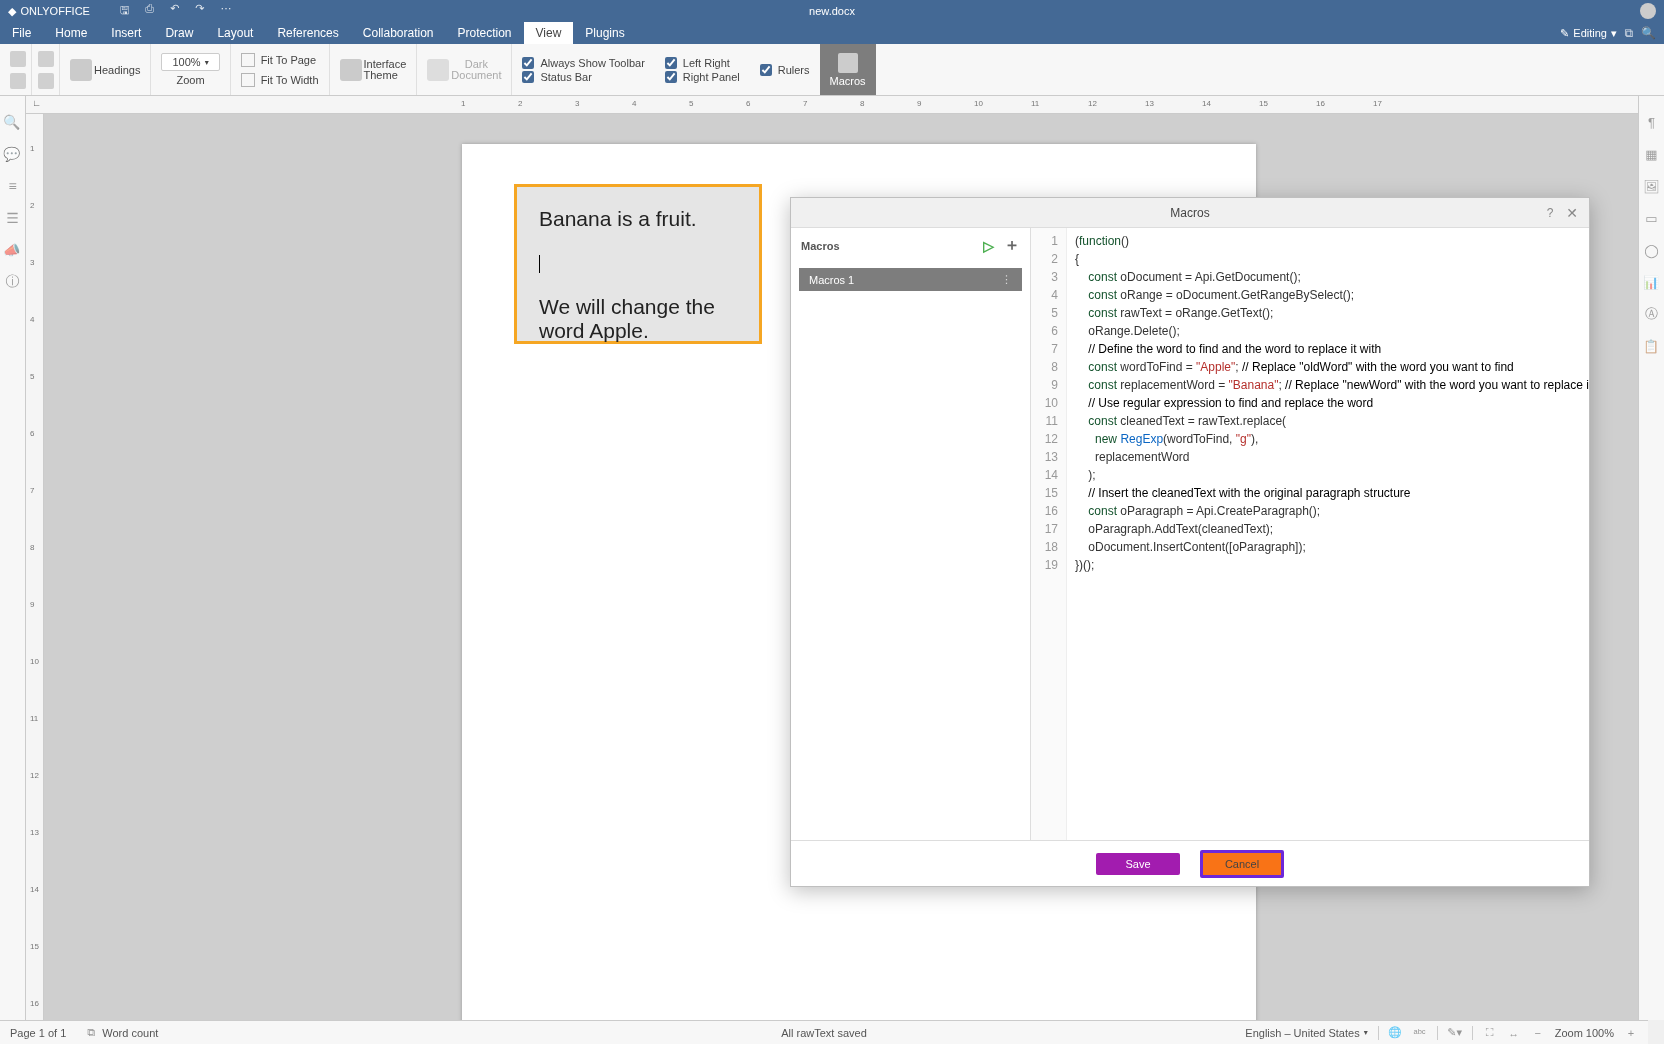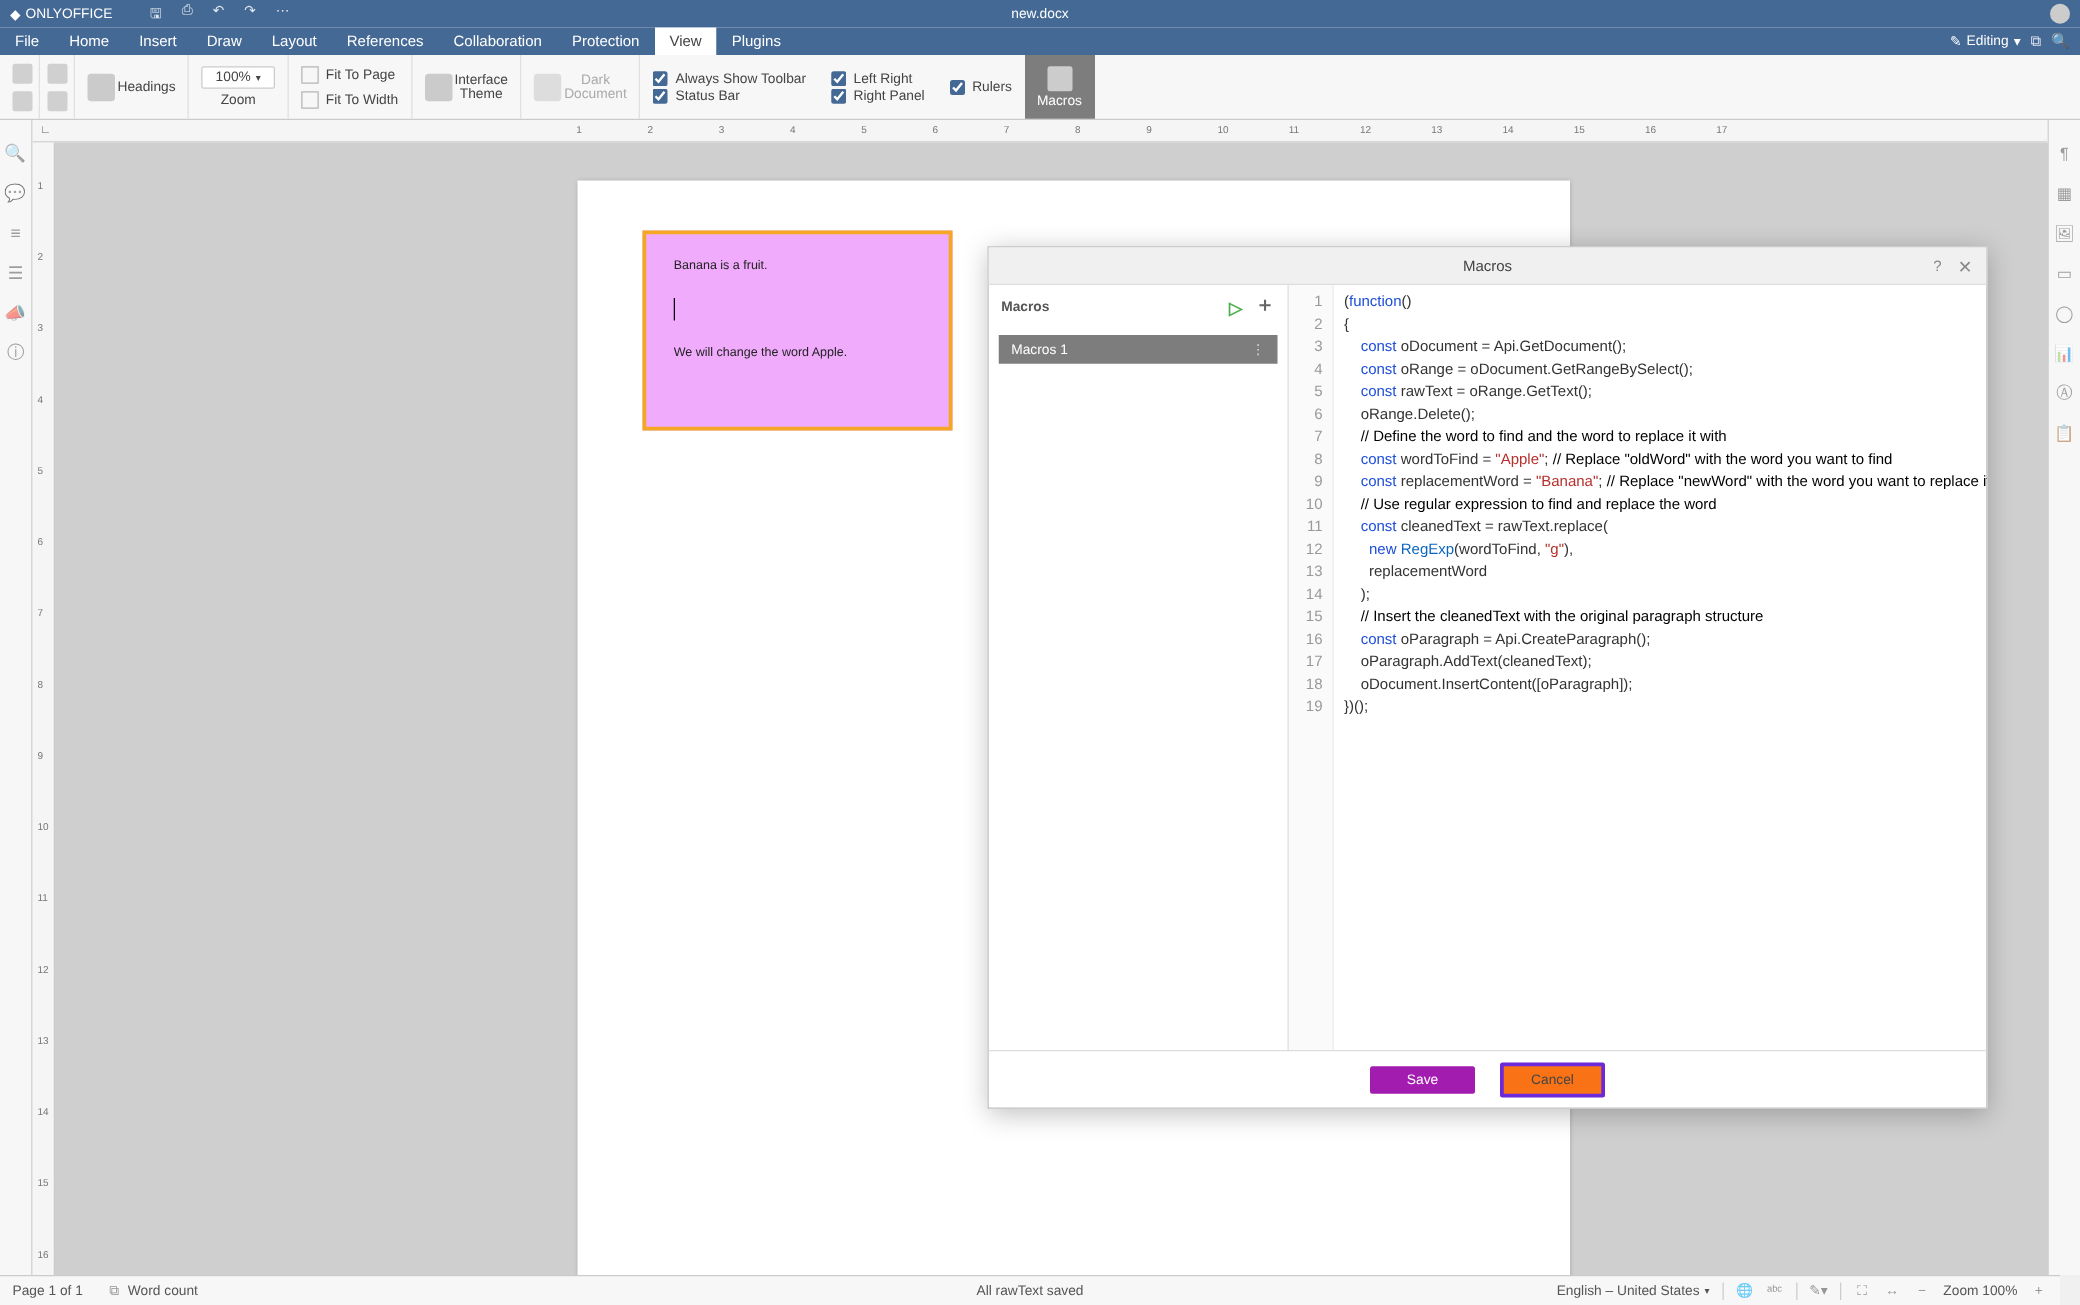--- a/index.html
+++ b/index.html
@@ -46,42 +46,42 @@
 
 
 .doc-area { position:absolute; left:26px; right:26px; top:96px; bottom:24px; background:#e0e0e0; overflow:hidden; }
 .hruler { height:18px; background:#f5f5f5; border-bottom:1px solid #cbcbcb; position:relative; font-size:8px; color:#777; }
 .vruler { position:absolute; left:0; top:18px; bottom:0; width:18px; background:#f5f5f5; border-right:1px solid #cbcbcb; font-size:8px; color:#777; }
 .page-wrap { position:absolute; left:18px; top:18px; right:0; bottom:0; overflow:auto; background:#cfcfcf; }
 .page { width:794px; margin:30px 0 60px 420px; transform:translateX(-50%); margin-left:50%; position:relative; }
 
 .page { margin:30px auto 120px 0; left:418px; transform:none; width:794px; }
 .page-sheet { width:794px; height:1123px; background:#fff; box-shadow:0 0 4px rgba(0,0,0,.25); position:relative; }
-.doc-highlight { position:absolute; left:52px; top:40px; width:248px; height:160px; border:3px solid #f5a623; background:#f0abfc; padding:20px 22px; font-size:10px; color:#222; }
+.doc-highlight { position:absolute; left:52px; top:40px; width:248px; height:160px; border:3px solid #f5a623; background:#e5e5e5; padding:20px 22px; font-size:21px; color:#222; }
 .doc-highlight p { margin-bottom:20px; }
 .cursor-line { display:inline-block; width:1px; height:18px; background:#000; vertical-align:middle; }
 
 
 .dialog { position:absolute; left:790px; top:197px; width:800px; height:690px; background:#fff; border:1px solid #bfbfbf; box-shadow:0 4px 20px rgba(0,0,0,.25); display:flex; flex-direction:column; font-size:12px; }
 .dialog-titlebar { height:30px; background:#f0f0f0; border-bottom:1px solid #ddd; display:flex; align-items:center; justify-content:center; position:relative; color:#444; }
 .dialog-titlebar .close, .dialog-titlebar .help { position:absolute; top:6px; width:18px; height:18px; display:flex; align-items:center; justify-content:center; cursor:pointer; color:#888; }
 .dialog-titlebar .help { right:30px; }
 .dialog-titlebar .close { right:8px; font-size:14px; }
 .dialog-body { flex:1; display:flex; overflow:hidden; }
 .macro-list { width:240px; border-right:1px solid #ddd; display:flex; flex-direction:column; }
 .macro-list-header { display:flex; align-items:center; padding:10px 10px 8px; font-weight:bold; color:#555; font-size:11px; }
 .macro-list-header .tools { margin-left:auto; display:flex; gap:10px; }
 .macro-list-header .run { color:#4caf50; font-size:14px; cursor:pointer; }
 .macro-list-header .add { color:#666; font-size:16px; cursor:pointer; line-height:14px; }
 .macro-item { margin:6px 8px; background:#7d7d7d; color:#fff; padding:5px 10px; border-radius:0; display:flex; align-items:center; cursor:pointer; font-size:11px; }
 .macro-item .kebab { margin-left:auto; opacity:.7; }
 .code-panel { flex:1; display:flex; overflow:hidden; font-family:Consolas,Menlo,monospace; font-size:12px; }
 .gutter { width:36px; text-align:right; color:#999; padding:4px 8px 4px 0; border-right:1px solid #eee; line-height:18px; background:#fafafa; }
 .code { flex:1; padding:4px 8px; line-height:18px; white-space:pre; color:#333; overflow:auto; }
-.code .kw { color:#1d4ed8; }
+.code .kw { color:#14532d; }
 .code .str { color:#b5302c; }
 .code .cmt { color:#000000; }
 .code .fn { color:#0b66c3; }
 .dialog-footer { height:46px; border-top:1px solid #ddd; display:flex; align-items:center; justify-content:center; gap:20px; }
 .dlg-btn { min-width:84px; padding:5px 18px; font-size:11px; border-radius:2px; text-align:center; cursor:pointer; }
 .dlg-btn.primary { background:#a21caf; color:#fff; }
 .dlg-btn.secondary { background:#f97316; color:#444; border:3px solid #6d28d9; }
 
 
 .statusbar { position:absolute; left:0; right:16px; bottom:0; height:24px; background:#f7f7f7; border-top:1px solid #cbcbcb; display:flex; align-items:center; font-size:11px; color:#555; padding:0 10px; gap:18px; }
@@ -155,21 +155,21 @@
         <div class="fi"></div>
         <span>Fit To Page</span>
       </div>
     <div class="fit-row">
         <div class="fi"></div>
         <span>Fit To Width</span>
       </div>
   </div>
   <div class="slot big">
     <div class="i"></div>
-    <span style="text-align:center; line-height:11px;">Interface<br>Theme</span>
+    <span style="text-align:left; line-height:11px;">Interface<br>Theme</span>
   </div>
   <div class="slot big disabled">
     <div class="i" style="opacity:.2"></div>
     <span style="text-align:center; line-height:11px;">Dark<br>Document</span>
   </div>
   <div class="checks" id="checks-left">
       <label>
         <input type="checkbox" checked="" style="">
         <span>Always Show Toolbar</span>
       </label>

